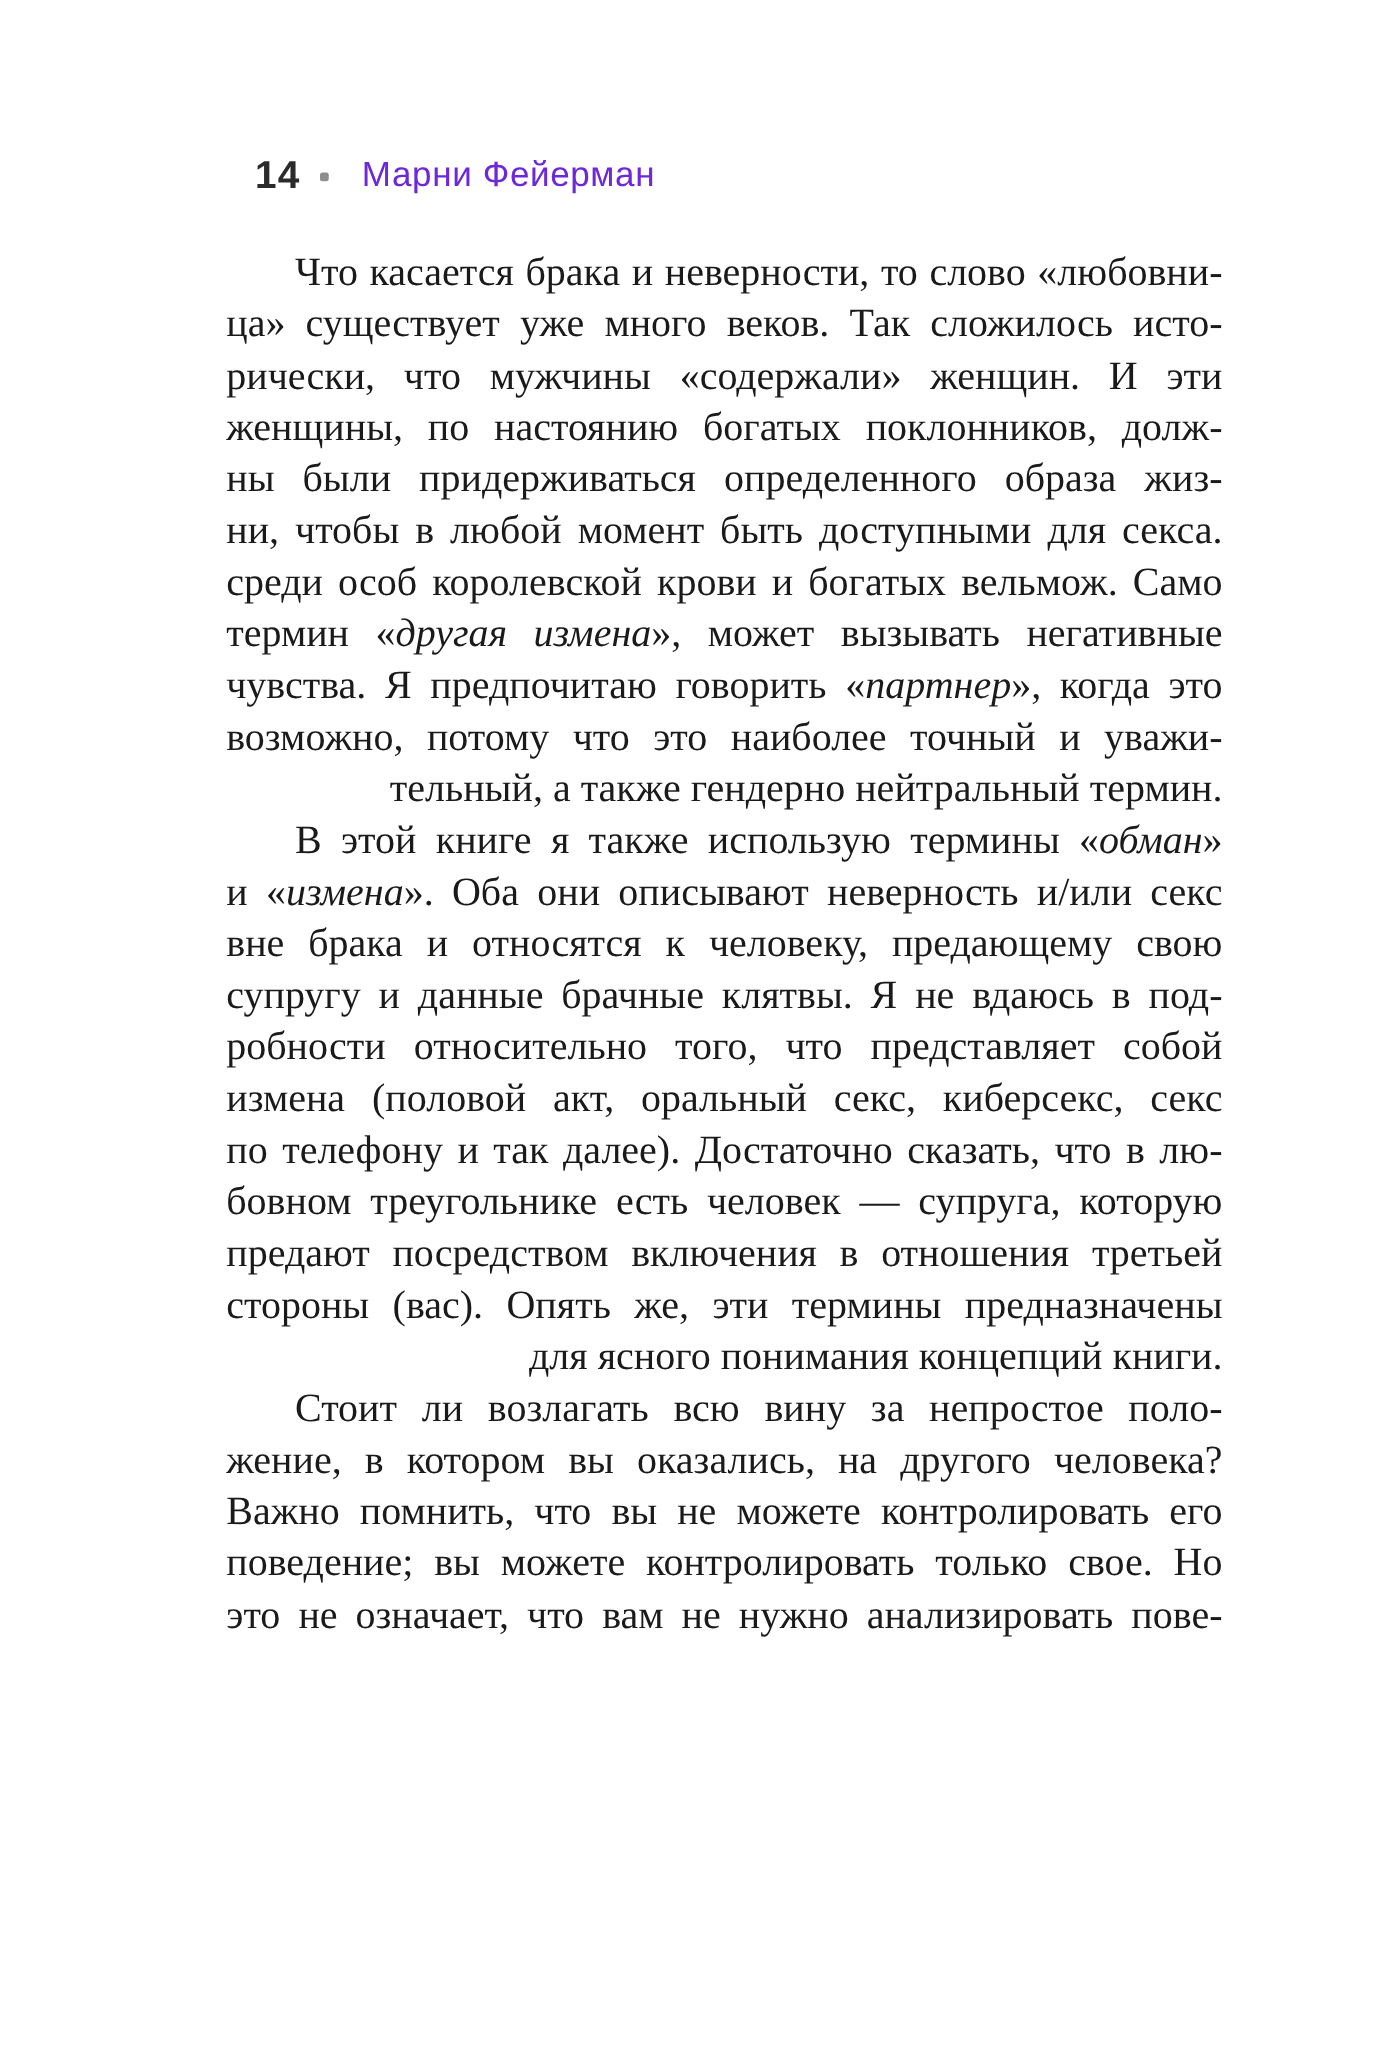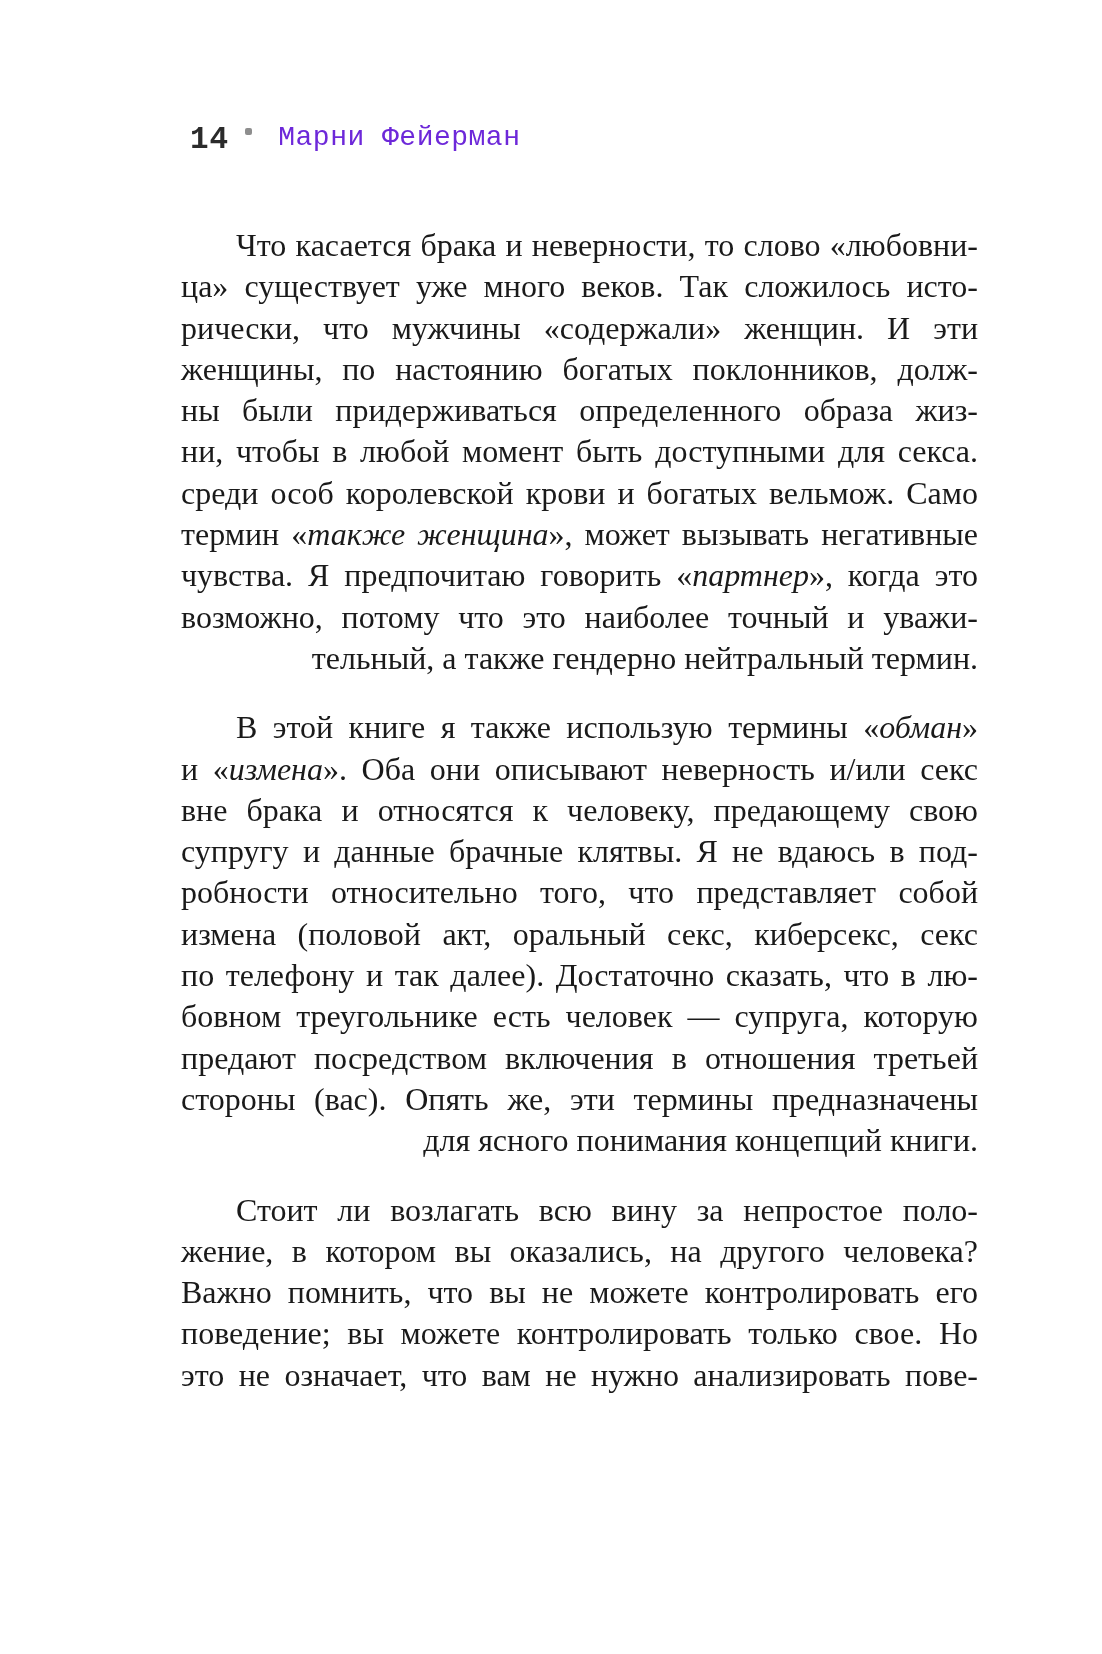--- a/index.html
+++ b/index.html
@@ -6,25 +6,25 @@
   .page {
     position: relative;
     width: 1102px;
     height: 1654px;
     background: #ffffff;
     overflow: hidden;
     font-family: "Liberation Serif", serif;
   }
   .running-header {
     position: absolute;
-    left: 190px;
+    left: 204px;
     top: 124px;
     display: flex;
-    align-items: flex-start;
-    font-family: Liberation Mono, monospace;
+    align-items: center;
+    font-family: Liberation Sans, sans-serif;
   }
   .pagenum {
     font-weight: bold;
     font-size: 31px;
     color: #2b2b2b;
     letter-spacing: 1px;
     line-height: 1;
   }
   .bullet {
     width: 7px;
@@ -48,41 +48,41 @@
     width: 797px;
     font-size: 32px;
     line-height: 41.3px;
     color: #1a1a1a;
   }
   .line { white-space: normal; text-align: right; }
   .line.j {
     text-align: justify;
     text-align-last: justify;
   }
-  .line.ind { text-indent: 55px; margin-top: 28px; }
+  .line.ind { text-indent: 55px; }
   .line em { font-style: italic; }
 </style>
 </head>
 <body>
 
 <div class="page">
   <header class="running-header">
     <span class="pagenum">14</span>
     <span class="bullet"></span>
     <span class="author">Марни Фейерман</span>
   </header>
   <main class="body-text" id="body-text">
       <div class="line j ind"><span>Что касается брака и неверности, то слово «любовни-</span></div>
       <div class="line j"><span>ца» существует уже много веков. Так сложилось исто-</span></div>
       <div class="line j"><span>рически, что мужчины «содержали» женщин. И эти</span></div>
       <div class="line j"><span>женщины, по настоянию богатых поклонников, долж-</span></div>
       <div class="line j"><span>ны были придерживаться определенного образа жиз-</span></div>
       <div class="line j"><span>ни, чтобы в любой момент быть доступными для секса.</span></div>
       <div class="line j"><span>среди особ королевской крови и богатых вельмож. Само</span></div>
-      <div class="line j"><span>термин «</span><em>также женщина</em><span>», может вызывать негативные</span></div>
+      <div class="line j"><span>термин «</span><em>другая измена</em><span>», может вызывать негативные</span></div>
       <div class="line j"><span>чувства. Я предпочитаю говорить «</span><em>партнер</em><span>», когда это</span></div>
       <div class="line j"><span>возможно, потому что это наиболее точный и уважи-</span></div>
       <div class="line"><span>тельный, а также гендерно нейтральный термин.</span></div>
       <div class="line j ind"><span>В этой книге я также использую термины «</span><em>обман</em><span>»</span></div>
       <div class="line j"><span>и «</span><em>измена</em><span>». Оба они описывают неверность и/или секс</span></div>
       <div class="line j"><span>вне брака и относятся к человеку, предающему свою</span></div>
       <div class="line j"><span>супругу и данные брачные клятвы. Я не вдаюсь в под-</span></div>
       <div class="line j"><span>робности относительно того, что представляет собой</span></div>
       <div class="line j"><span>измена (половой акт, оральный секс, киберсекс, секс</span></div>
       <div class="line j"><span>по телефону и так далее). Достаточно сказать, что в лю-</span></div>

